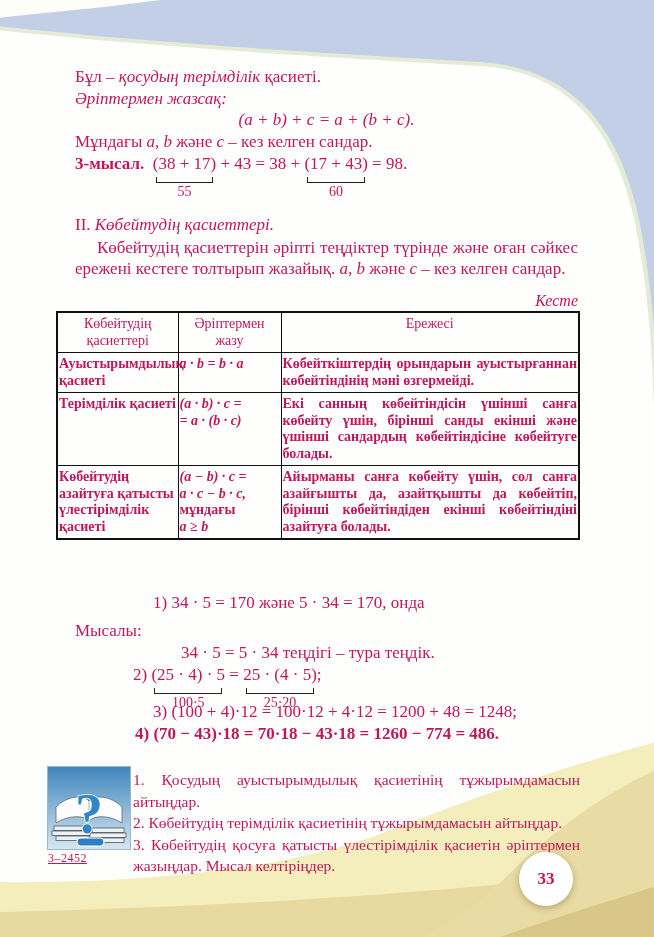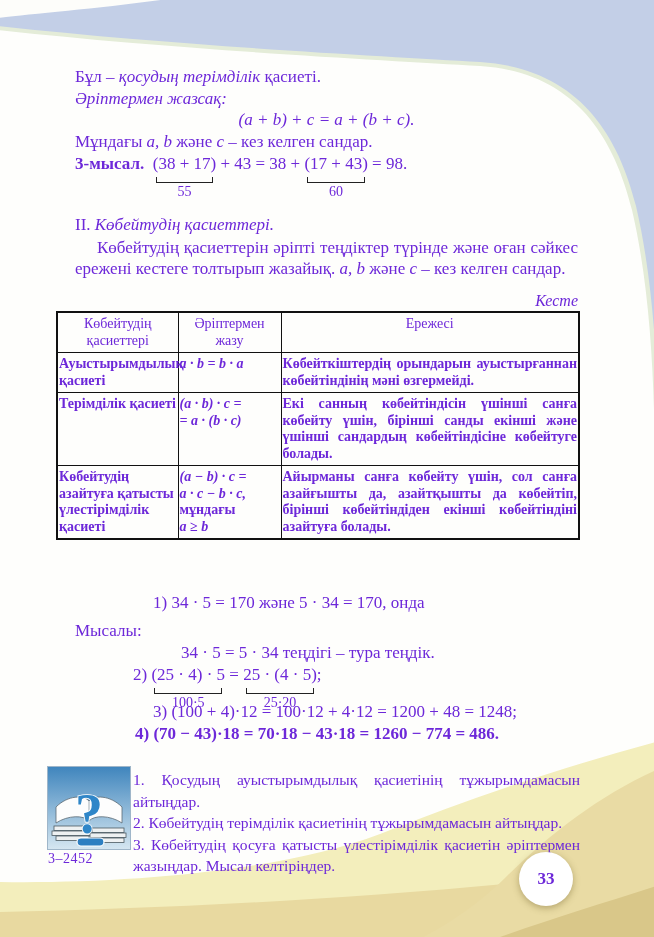--- a/index.html
+++ b/index.html
@@ -1,18 +1,18 @@
 <!DOCTYPE html>
 <html><head>
 <meta charset="utf-8">
 <style>
   html,body { margin:0; padding:0; }
   #page {
     position:relative; width:654px; height:937px; overflow:hidden;
-    background:#c3cfe7; color:#6d28d9;
+    background:#c3cfe7; color:#be185d;
     font-family:"Liberation Serif","DejaVu Serif",serif;
   }
   .abs { position:absolute; }
   .it  { font-style:italic; }
   .b   { font-weight:bold; }
   .t17 { font-size:17px; line-height:22px; white-space:nowrap; }
 
   
   .ubg { position:relative; display:inline-block; }
   .ubl { position:absolute; left:3px; right:3px; top:100%; margin-top:2px; height:5px;
@@ -39,21 +39,21 @@
   
   .qtext p { margin:0; font-size:15.5px; line-height:21.5px; text-align:justify; }
 
   .page-circle {
     position:absolute; left:519px; top:852px; width:54px; height:54px;
     background:#fff; border-radius:50%;
     box-shadow:0 2px 7px rgba(110,95,40,.45);
     display:flex; align-items:center; justify-content:center;
     font-size:17px; font-weight:bold;
   }
-  .print-code { font-size:14px; letter-spacing:.5px; }
+  .print-code { font-size:12px; letter-spacing:.5px;text-decoration:underline; }
   .caption { font-size:16px; text-align:right; }
 </style>
 </head>
 <body>
 
 <div id="page">
 
   <svg class="abs" style="left:0;top:0;" width="654" height="937" viewBox="0 0 654 937">
 
     <path d="M-2,-2 L175,-2 C105,8 30,14 -2,18 Z" fill="#fdfdfa"></path>

